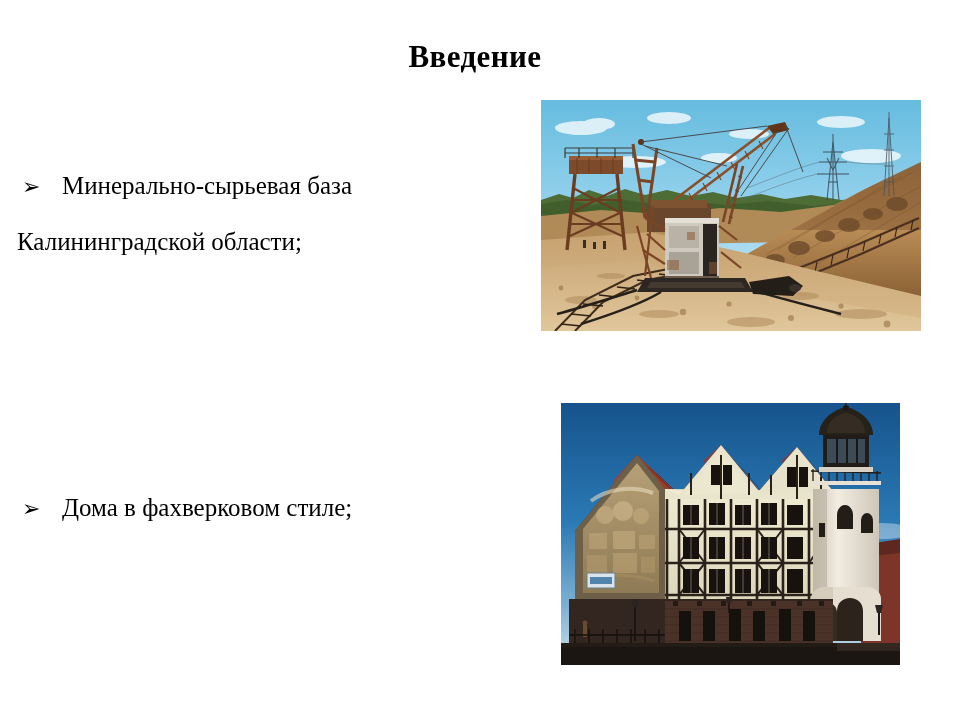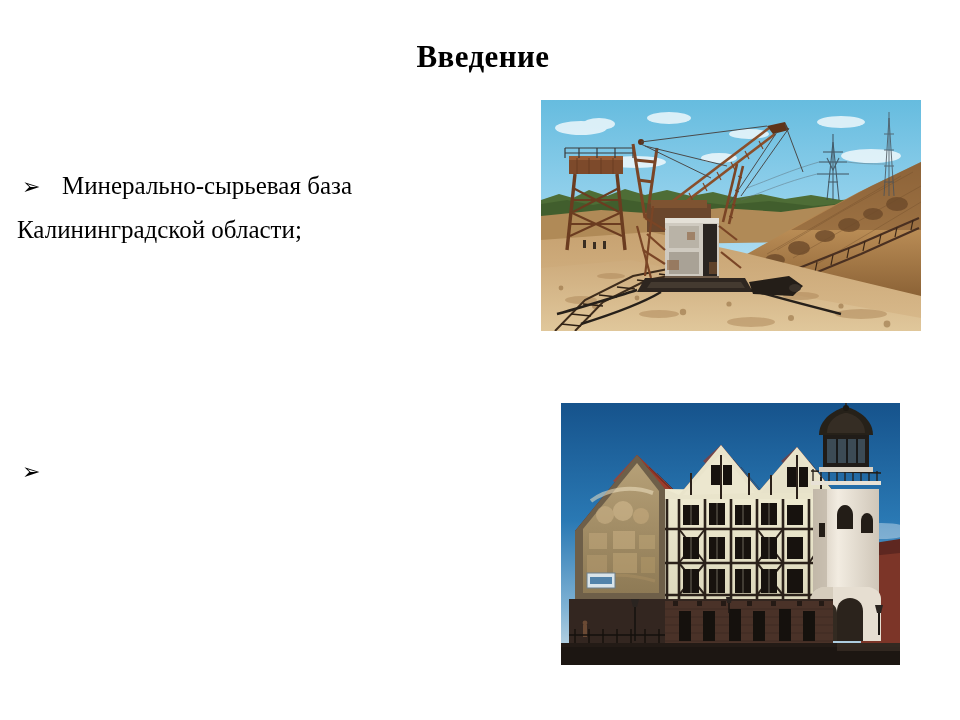--- a/index.html
+++ b/index.html
@@ -27,21 +27,20 @@
     position: absolute;
     left: 0;
     top: 38px;
     width: 950px;
     text-align: center;
     font-size: 31px;
     font-weight: bold;
     letter-spacing: 0.4px;
     line-height: 38px;
     font-family: "Liberation Serif", "DejaVu Serif", serif;
-    padding-left: 8px;
   }
 
   
   .body-text {
     position: absolute;
     left: 16px;
     top: 128px;
     width: 500px;
   }
   .bullet-line {
@@ -62,20 +61,21 @@
   }
   .bullet-text {
     flex: 0 0 auto;
     margin-top: 36px;
   }
   .cont-line {
     font-size: 25px;
     line-height: 43px;
     white-space: nowrap;
     padding-left: 1px;
+    margin-top: 12px;
   }
   .block-two {
     position: absolute;
     left: 16px;
     top: 450px;
     width: 520px;
   }
 
   
   .photo {
@@ -107,20 +107,21 @@
     <div class="bullet-line">
       <span class="bullet-mark">➢</span>
       <span class="bullet-text">Минерально-сырьевая база</span>
     </div>
     <div class="cont-line">Калининградской области;</div>
   </div>
 
   <div class="block-two">
     <div class="bullet-line">
       <span class="bullet-mark">➢</span>
+      <span class="bullet-text">Дома в фахверковом стиле;</span>
     </div>
   </div>
 
   <div class="photo" id="photo-quarry">
     <svg class="ph-svg" viewBox="0 0 380 231" preserveAspectRatio="none">
       <defs>
         <linearGradient id="qsky" x1="0" y1="0" x2="0" y2="1">
           <stop offset="0%" stop-color="#66bcdf"></stop>
           <stop offset="55%" stop-color="#9ed6ef"></stop>
           <stop offset="100%" stop-color="#cfeaf5"></stop>

